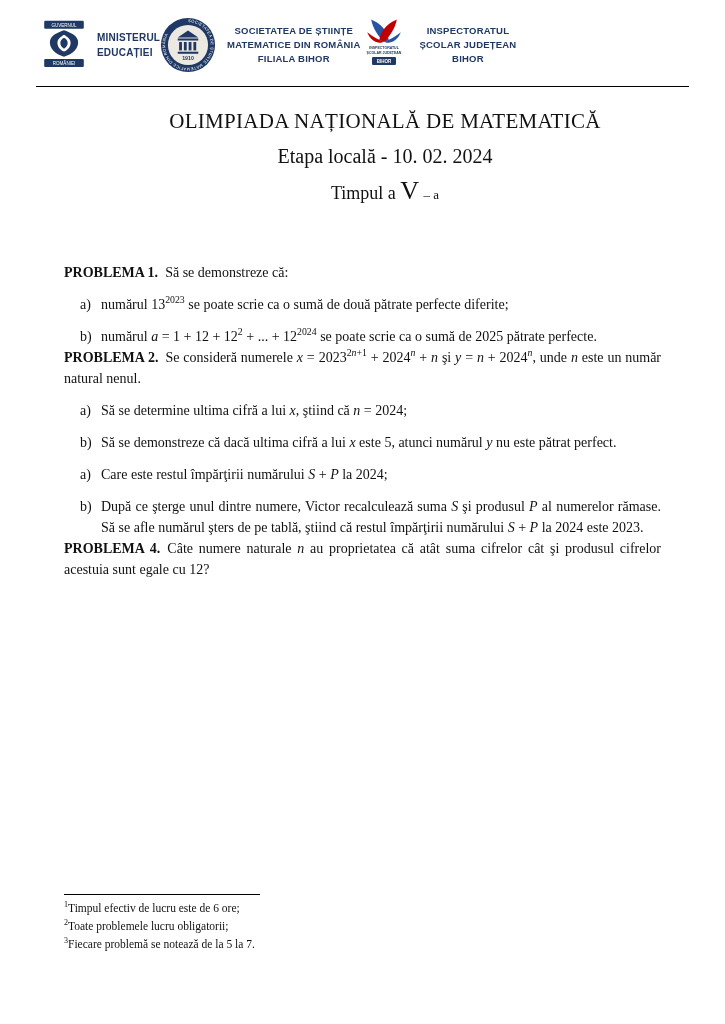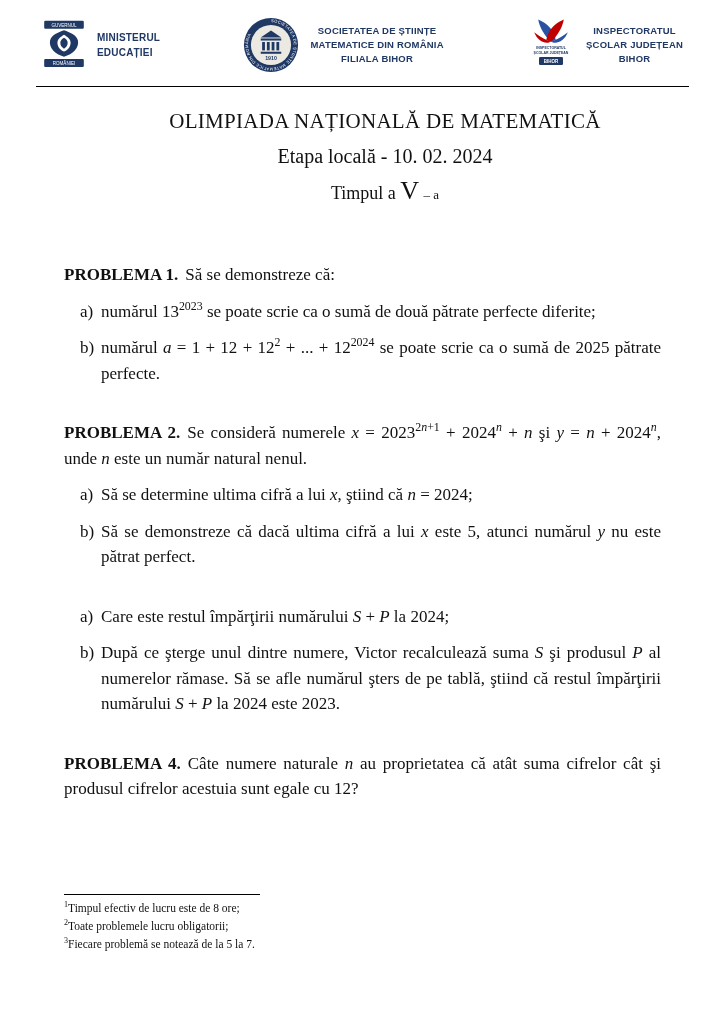--- a/index.html
+++ b/index.html
@@ -9,44 +9,43 @@
     background: #ffffff;
     color: #111111;
     font-family: "Liberation Serif", "DejaVu Serif", serif;
     position: relative;
     overflow: hidden;
   }
   svg text { font-family: "Liberation Sans", "DejaVu Sans", sans-serif; }
 
   
   .header {
-    display: flex; align-items: center; justify-content: space-between;
+    display: flex; align-items: center; 
     padding: 16px 42px 0 42px;
-    gap: 47px;
   }
   .hgroup { display: flex; align-items: center; gap: 11px; }
   .org-label {
     font-family: "Liberation Sans", "DejaVu Sans", sans-serif;
     font-weight: bold; color: #1f3864;
     font-size: 10px; line-height: 1.5; letter-spacing: 0.2px;
   }
   .hgroup.center .org-label, .hgroup.right .org-label { text-align: center; font-size: 9.5px; }
   .header-rule { border-top: 1.6px solid #000; margin: 12px 36px 0 36px; }
 
   
   .title-block { text-align: center; margin-top: 22px; padding-left: 45px; }
   .title-main { font-size: 21px; letter-spacing: 0.3px; }
   .title-sub { font-size: 20px; margin-top: 11px; }
   .title-class { font-size: 18px; margin-top: 8px; }
   .cls-letter { font-size: 26px; }
   .cls-suffix { font-size: 13px; }
 
   
-  .content { padding: 0 64px; font-size: 17px; line-height: 1.5; text-align: justify; }
-  .problem { margin-top: 34px; }
+  .content { padding: 0 64px; font-size: 14px; line-height: 1.5; text-align: justify; }
+  .problem { }
   .problem.first { margin-top: 56px; }
   .para { margin: 0; }
   .prob-label { font-weight: bold; margin-right: 7px; }
   .item { position: relative; padding-left: 37px; margin-top: 11px; }
   .item .marker { position: absolute; left: 16px; top: 0; }
   sup { font-size: 70%; line-height: 0; }
   em { font-style: italic; }
 
   
   .footnotes {
@@ -171,16 +170,16 @@
   </section>
 
   <section class="problem">
     <p class="para"><b class="prob-label">PROBLEMA 4.</b><span>Câte numere naturale <em>n</em> au proprietatea că atât suma cifrelor cât şi produsul cifrelor acestuia sunt egale cu 12?</span></p>
   </section>
 
 </div>
 
 <div class="footnotes">
   <div class="fn-rule"></div>
-  <div class="footnote"><sup>1</sup><span>Timpul efectiv de lucru este de 8 ore;</span></div>
+  <div class="footnote"><sup>1</sup><span>Timpul efectiv de lucru este de 6 ore;</span></div>
   <div class="footnote"><sup>2</sup><span>Toate problemele lucru obligatorii;</span></div>
   <div class="footnote"><sup>3</sup><span>Fiecare problemă se notează de la 5 la 7.</span></div>
 </div>
 
 </body></html>

